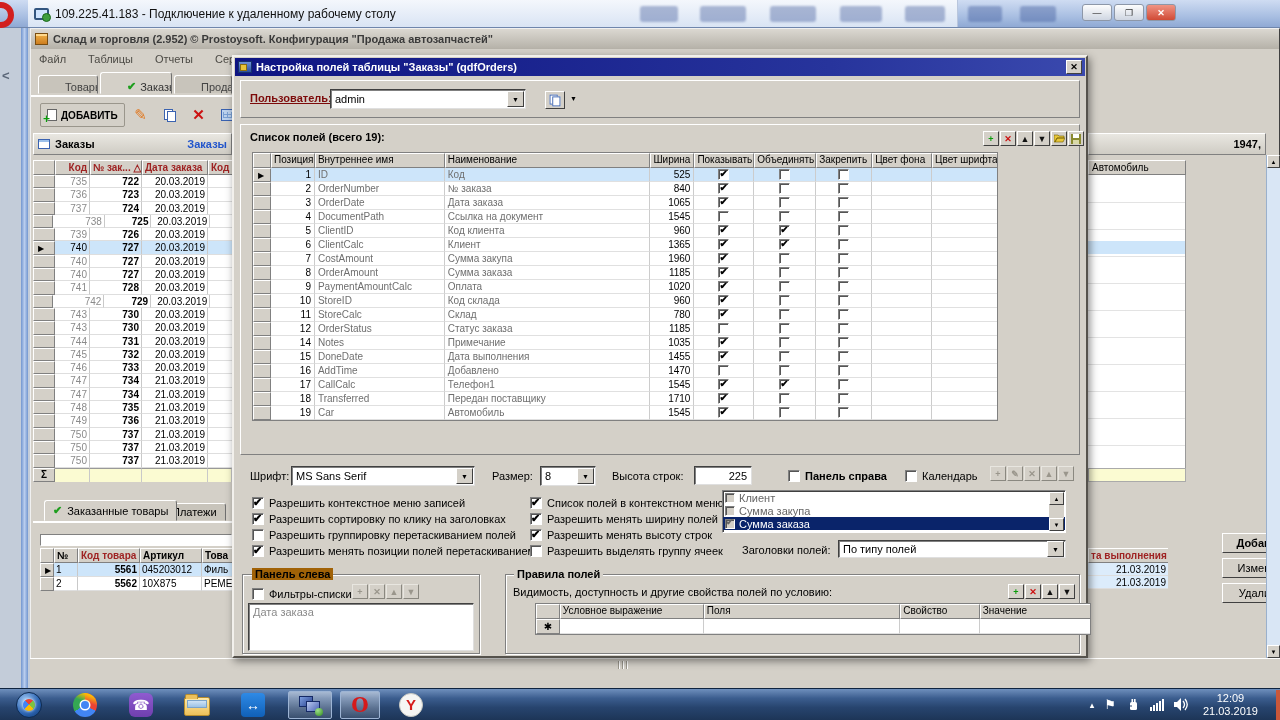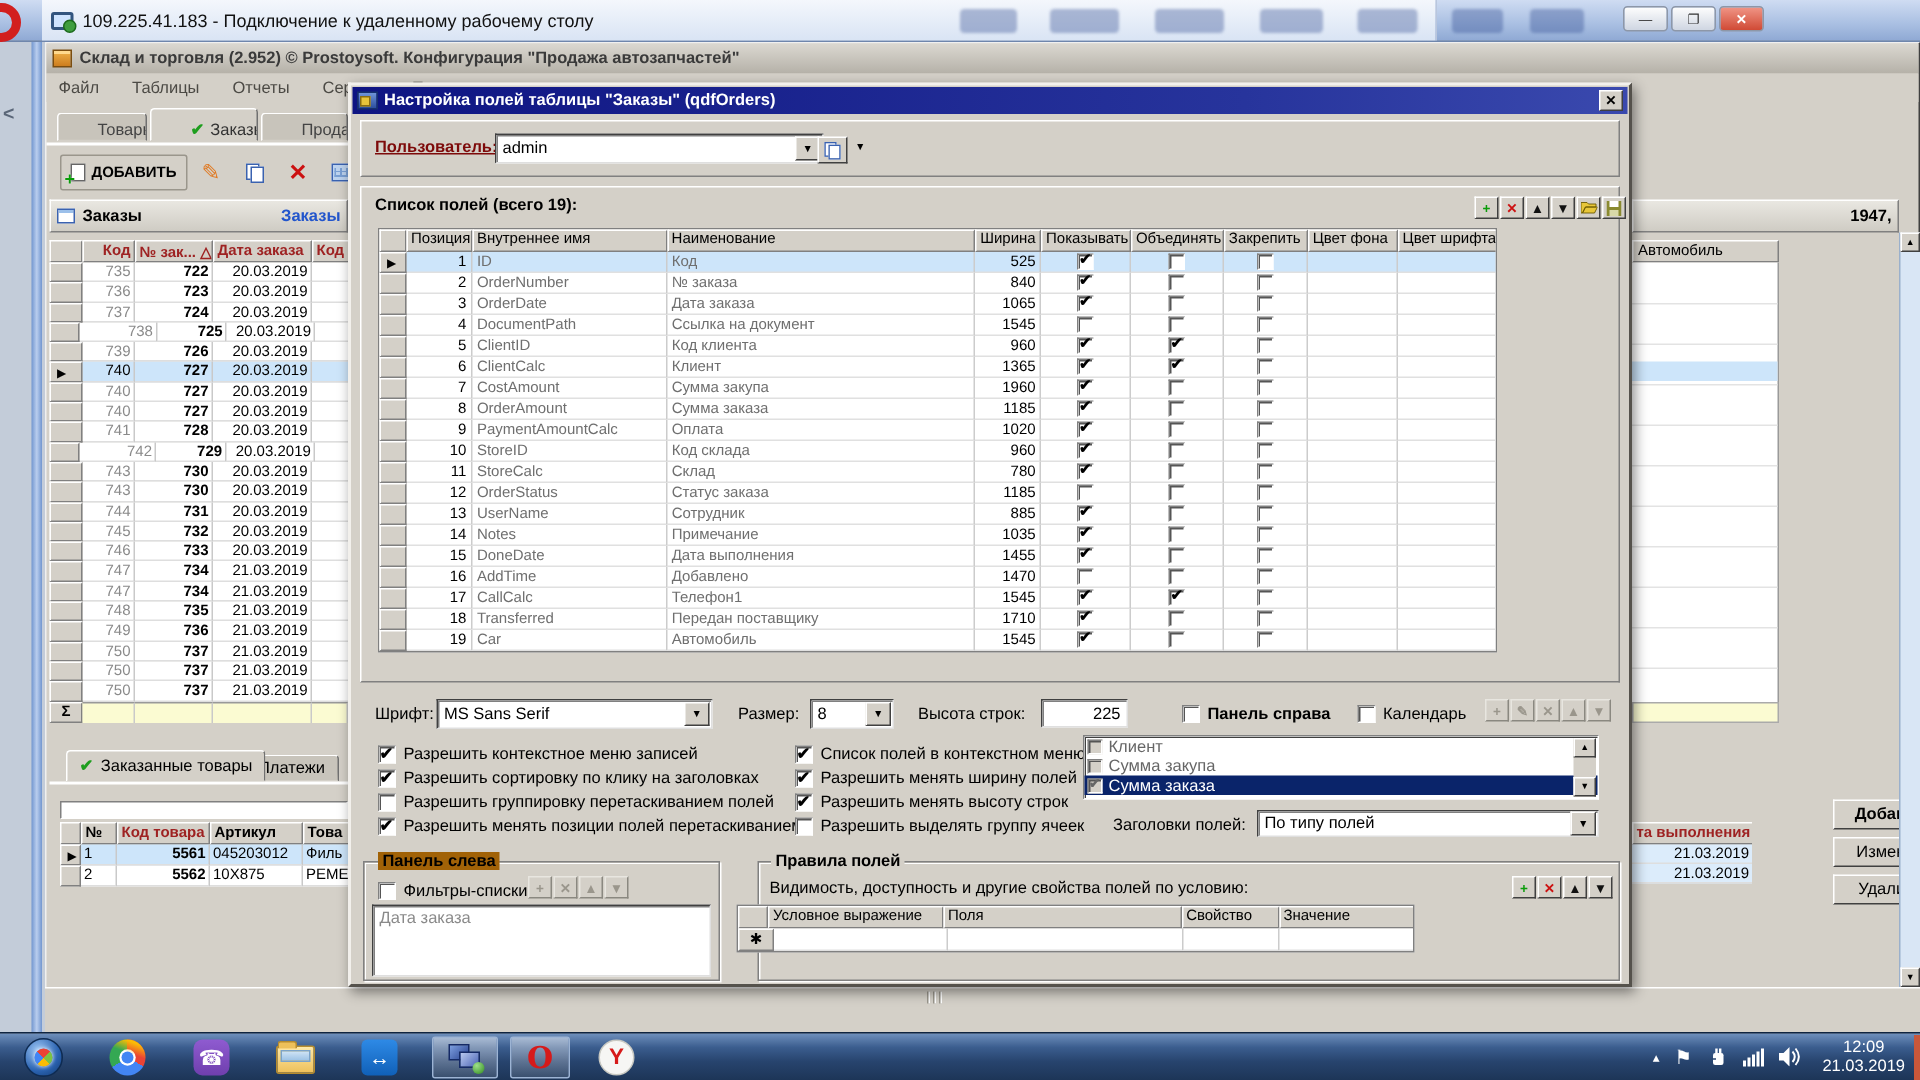--- a/index.html
+++ b/index.html
@@ -166,21 +166,21 @@
   .tv { width:24px; height:24px; border-radius:4px; background:linear-gradient(180deg,#2e8ae6,#1060b8); color:#fff; display:flex; align-items:center; justify-content:center; font-weight:bold; font-size:14px; }
   .rdptb { width:22px; height:18px; position:relative; }
   .rdptb i { position:absolute; width:14px; height:11px; background:linear-gradient(135deg,#7d9fe0,#27408e); border:1px solid #152a66; }
   .rdptb i:nth-child(1){ left:0; top:0; } .rdptb i:nth-child(2){ left:7px; top:5px; background:linear-gradient(135deg,#b9c9ef,#4a63b4); }
   .rdptb::after { content:""; position:absolute; right:-2px; bottom:-2px; width:8px; height:8px; border-radius:50%; background:radial-gradient(circle at 35% 30%,#9fe08a,#2f8a1e); }
   .opera { font-family:"DejaVu Serif", serif; color:#d61a1a; font-weight:bold; font-size:20px; line-height:22px; }
   .ybrowser { width:24px; height:24px; border-radius:50%; background:#f6f6f4; display:flex; align-items:center; justify-content:center; color:#d61a1a; font-weight:bold; font-size:15px; border:1px solid #c9c9c2; }
   .tray { margin-left:auto; display:flex; align-items:center; gap:10px; color:#fff; }
   .bars { display:flex; align-items:flex-end; gap:1px; }
   .bars i { width:2px; background:#fff; }
-  .clock { text-align:center; color:#fff; font-size:11px; line-height:13px; margin:0 10px 0 4px; }
+  .clock { text-align:center; color:#fff; font-size:11px; line-height:13px; margin:0 22px 0 4px; }
   .edge-sliver { position:absolute; right:0; top:690px; width:4px; height:30px; background:#c9573a; }
 
   .lbl { white-space:nowrap; }
 </style>
 </head>
 <body>
 
 <div class="screen">
 
   <div class="abs rdpbar">
@@ -544,21 +544,21 @@
 
   <div class="abs dialog"></div>
   <div class="abs dtitle">
     <span class="dico"></span>
     <span class="txt">Настройка полей таблицы "Заказы" (qdfOrders)</span>
     <span class="xbtn">✕</span>
   </div>
 
   <div class="abs raised" style="left:240px; top:80px; width:840px; height:38px"></div>
   <span class="abs userlbl" style="left:250px; top:92px">Пользователь:</span>
-  <div class="abs combo" style="left:330px; top:89px; width:219px">
+  <div class="abs combo" style="left:330px; top:89px; width:196px">
     <span class="val">admin</span>
     <span class="drop">▼</span>
   </div>
   <div class="abs tbtn" style="left:545px; top:91px; width:20px; height:18px">
       <span class="copy-ico" style="transform:scale(.9)">
         <i></i>
         <b></b>
       </span>
     </div>
   <span class="abs" style="left:570px; top:95px; font-size:7px">▼</span>
@@ -820,38 +820,20 @@
           <div class="fc c5 cbc">
             <span class="cb"></span>
           </div>
           <div class="fc c6 cbc">
             <span class="cb"></span>
           </div>
           <div class="fc c7"></div>
           <div class="fc c8"></div>
         </div>
 
-        <div class="frow">
-          <div class="fc fsel"></div>
-          <div class="fc c0">13</div>
-          <div class="fc c1">UserName</div>
-          <div class="fc c2">Сотрудник</div>
-          <div class="fc c3">885</div>
-          <div class="fc c4 cbc">
-            <span class="cb on"></span>
-          </div>
-          <div class="fc c5 cbc">
-            <span class="cb"></span>
-          </div>
-          <div class="fc c6 cbc">
-            <span class="cb"></span>
-          </div>
-          <div class="fc c7"></div>
-          <div class="fc c8"></div>
-        </div>
 
         <div class="frow">
           <div class="fc fsel"></div>
           <div class="fc c0">14</div>
           <div class="fc c1">Notes</div>
           <div class="fc c2">Примечание</div>
           <div class="fc c3">1035</div>
           <div class="fc c4 cbc">
             <span class="cb on"></span>
           </div>
@@ -1080,21 +1062,21 @@
 
   <div class="abs groove" style="left:505px; top:574px; width:575px; height:80px"></div>
   <span class="abs grouplbl" style="left:514px; top:568px; background:#d4d0c8; padding:0 3px">Правила полей</span>
   <span class="abs lbl" style="left:513px; top:586px">Видимость, доступность и другие свойства полей по условию:</span>
   <div class="abs" style="left:1008px; top:584px; display:flex">
     <span class="tbtn g">+</span>
     <span class="tbtn r">✕</span>
     <span class="tbtn k">▲</span>
     <span class="tbtn k">▼</span>
   </div>
-  <div class="abs rtable" style="left:491px; top:603px; width:452px">
+  <div class="abs rtable" style="left:535px; top:603px; width:556px">
     <div class="rthead">
       <div class="fh" style="width:24px"></div>
       <div class="fh" style="width:145px">Условное выражение</div>
       <div class="fh" style="width:198px">Поля</div>
       <div class="fh" style="width:80px">Свойство</div>
       <div class="fh" style="width:111px; border-right:none">Значение</div>
     </div>
     <div class="rtrow">
       <div class="star-c">✱</div>
       <div class="fc" style="width:145px"></div>

